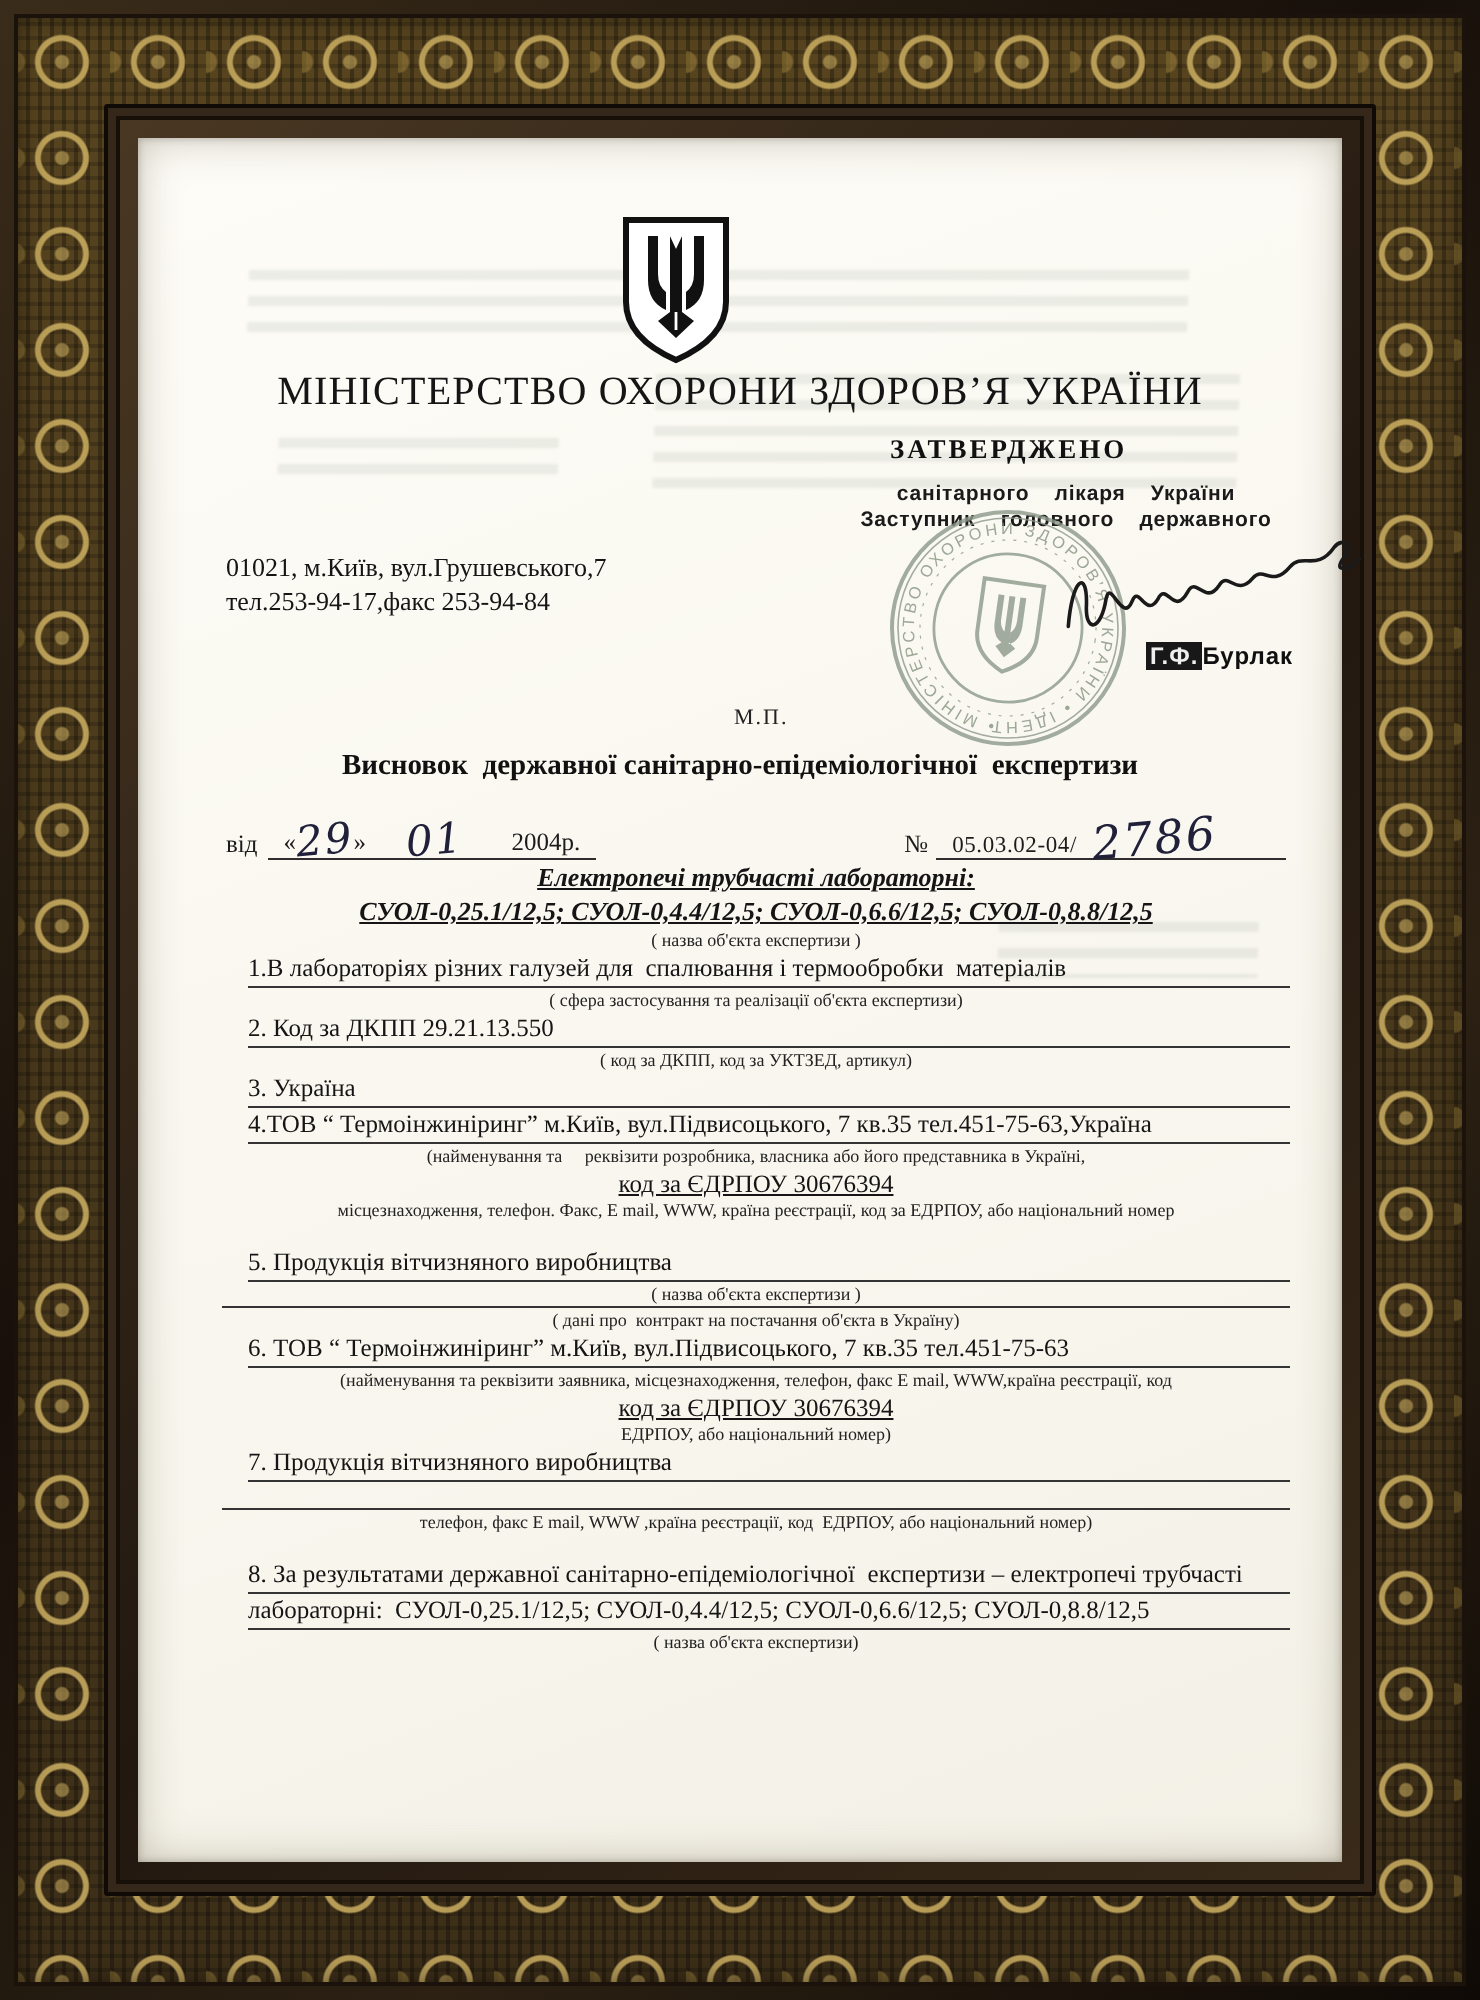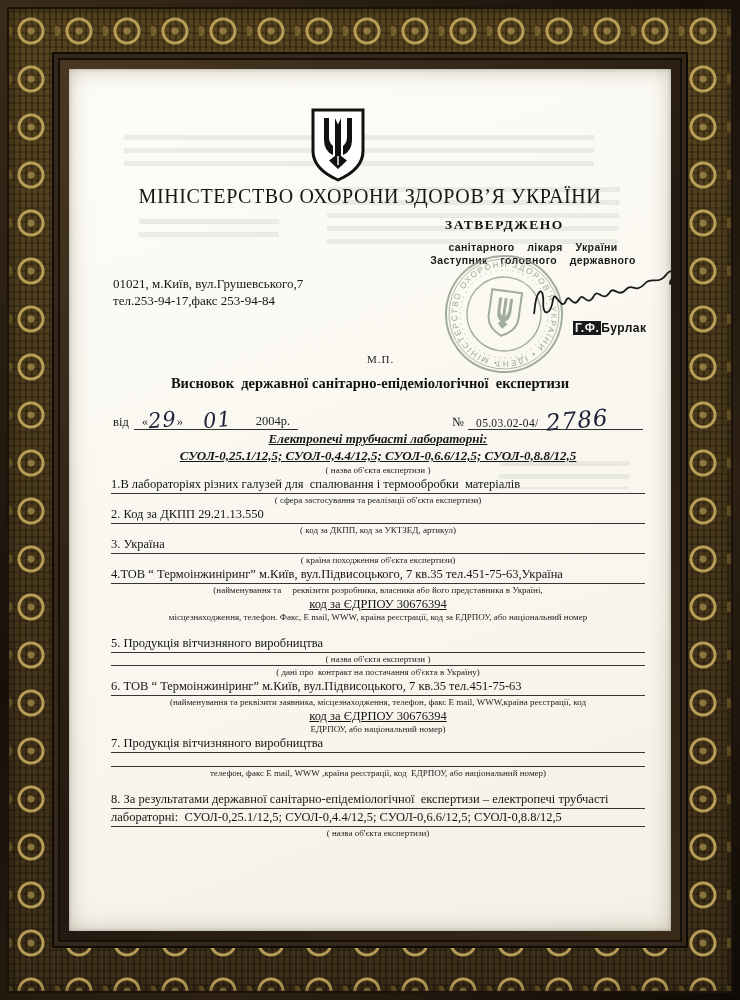--- a/index.html
+++ b/index.html
@@ -63,21 +63,21 @@
     font-family:"DejaVu Serif",serif;font-style:italic;font-size:21px;line-height:18px;
     color:#20203a;display:inline-block;transform:rotate(-5deg);letter-spacing:1px;
   }
   .hand.big{font-size:23px;}
   .date-left{display:inline-flex;align-items:flex-end;gap:5px;}
   .num-right{margin-left:auto;display:inline-flex;align-items:flex-end;gap:4px;}
   .num-prefix{font-size:11.5px;letter-spacing:.3px;}
   
   .form{left:42px;top:362px;width:534px;font-size:12.5px;color:#151515;}
   .ln-title{font-weight:bold;text-align:center;text-decoration:underline;font-size:13px;line-height:16px;margin-bottom:1px;font-style:italic;}
-  .ln-field{border-bottom:1.1px solid #343434;line-height:15px;padding-bottom:1px;margin-bottom:1px;}
+  .ln-field{border-bottom:1.1px solid #343434;line-height:15px;padding-bottom:1px;margin-bottom:1px;margin-left:13px;}
   .ln-cap{font-size:9px;line-height:11px;text-align:center;color:#222;margin-bottom:1px;}
   .ln-cap-rule{font-size:9px;line-height:11px;text-align:center;color:#222;border-bottom:1.1px solid #343434;margin-bottom:1px;}
   .ln-center-u{text-align:center;text-decoration:underline;font-size:12.5px;line-height:14px;margin-bottom:1px;}
   .ln-rule{border-bottom:1.1px solid #343434;height:12px;margin-bottom:1px;}
   .ln-spacer{height:12px;}
 </style>
 </head>
 <body>
 
 <div class="frame-outer"></div>
@@ -165,21 +165,20 @@
 
   <div class="abs form">
     <div class="ln-title pre">Електропечі трубчасті лабораторні:</div>
     <div class="ln-title pre">СУОЛ-0,25.1/12,5; СУОЛ-0,4.4/12,5; СУОЛ-0,6.6/12,5; СУОЛ-0,8.8/12,5</div>
     <div class="ln-cap">( назва об'єкта експертизи )</div>
     <div class="ln-field pre">1.В лабораторіях різних галузей для  спалювання і термообробки  матеріалів</div>
     <div class="ln-cap">( сфера застосування та реалізації об'єкта експертизи)</div>
     <div class="ln-field pre">2. Код за ДКПП 29.21.13.550</div>
     <div class="ln-cap">( код за ДКПП, код за УКТЗЕД, артикул)</div>
     <div class="ln-field pre">3. Україна</div>
-    <div class="ln-cap">( країна походження об'єкта експертизи)</div>
     <div class="ln-field pre">4.ТОВ “ Термоінжиніринг” м.Київ, вул.Підвисоцького, 7 кв.35 тел.451-75-63,Україна</div>
     <div class="ln-cap pre">(найменування та     реквізити розробника, власника або його представника в Україні,</div>
     <div class="ln-center-u">код за ЄДРПОУ 30676394</div>
     <div class="ln-cap">місцезнаходження, телефон. Факс, E mail, WWW, країна реєстрації, код за ЕДРПОУ, або національний номер</div>
     <div class="ln-spacer"></div>
     <div class="ln-field pre">5. Продукція вітчизняного виробництва</div>
     <div class="ln-cap-rule">( назва об'єкта експертизи )</div>
     <div class="ln-cap pre">( дані про  контракт на постачання об'єкта в Україну)</div>
     <div class="ln-field pre">6. ТОВ “ Термоінжиніринг” м.Київ, вул.Підвисоцького, 7 кв.35 тел.451-75-63</div>
     <div class="ln-cap">(найменування та реквізити заявника, місцезнаходження, телефон, факс E mail, WWW,країна реєстрації, код</div>

